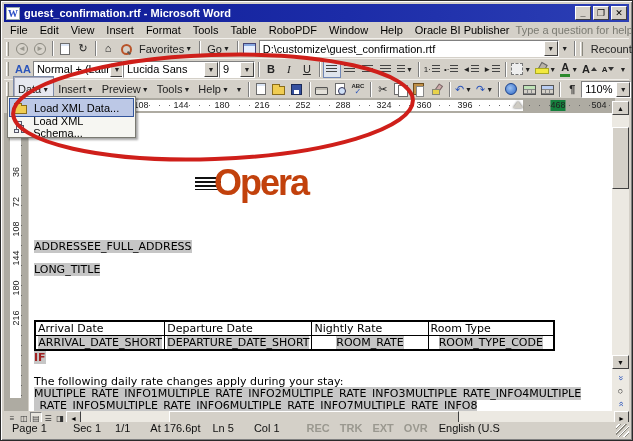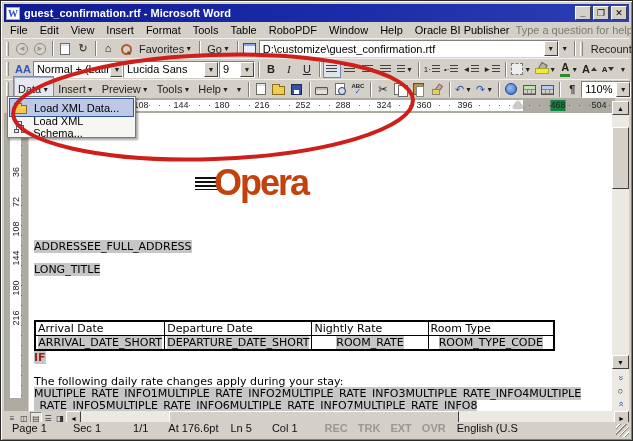--- a/index.html
+++ b/index.html
@@ -516,21 +516,21 @@
         <span class="hthumb"></span>
       </span>
     <span class="hbtn">
         <span>►</span>
       </span>
   </div>
 
   <div class="statusbar">
     <span class="st" style="padding-left:8px">Page 1</span>
     <span class="st" style="margin-left:14px">Sec 1</span>
-    <span class="st" style="margin-left:20px">1/1</span>
+    <span class="st" style="margin-left:2px">1/1</span>
     <span class="st" style="margin-left:8px">At 176.6pt</span>
     <span class="st">Ln 5</span>
     <span class="st" style="margin-left:8px">Col 1</span>
     <span class="st dim" style="margin-left:16px">REC</span>
     <span class="st dim">TRK</span>
     <span class="st dim">EXT</span>
     <span class="st dim">OVR</span>
     <span class="st">English (U.S</span>
     <span class="gripcorner"></span>
   </div>

